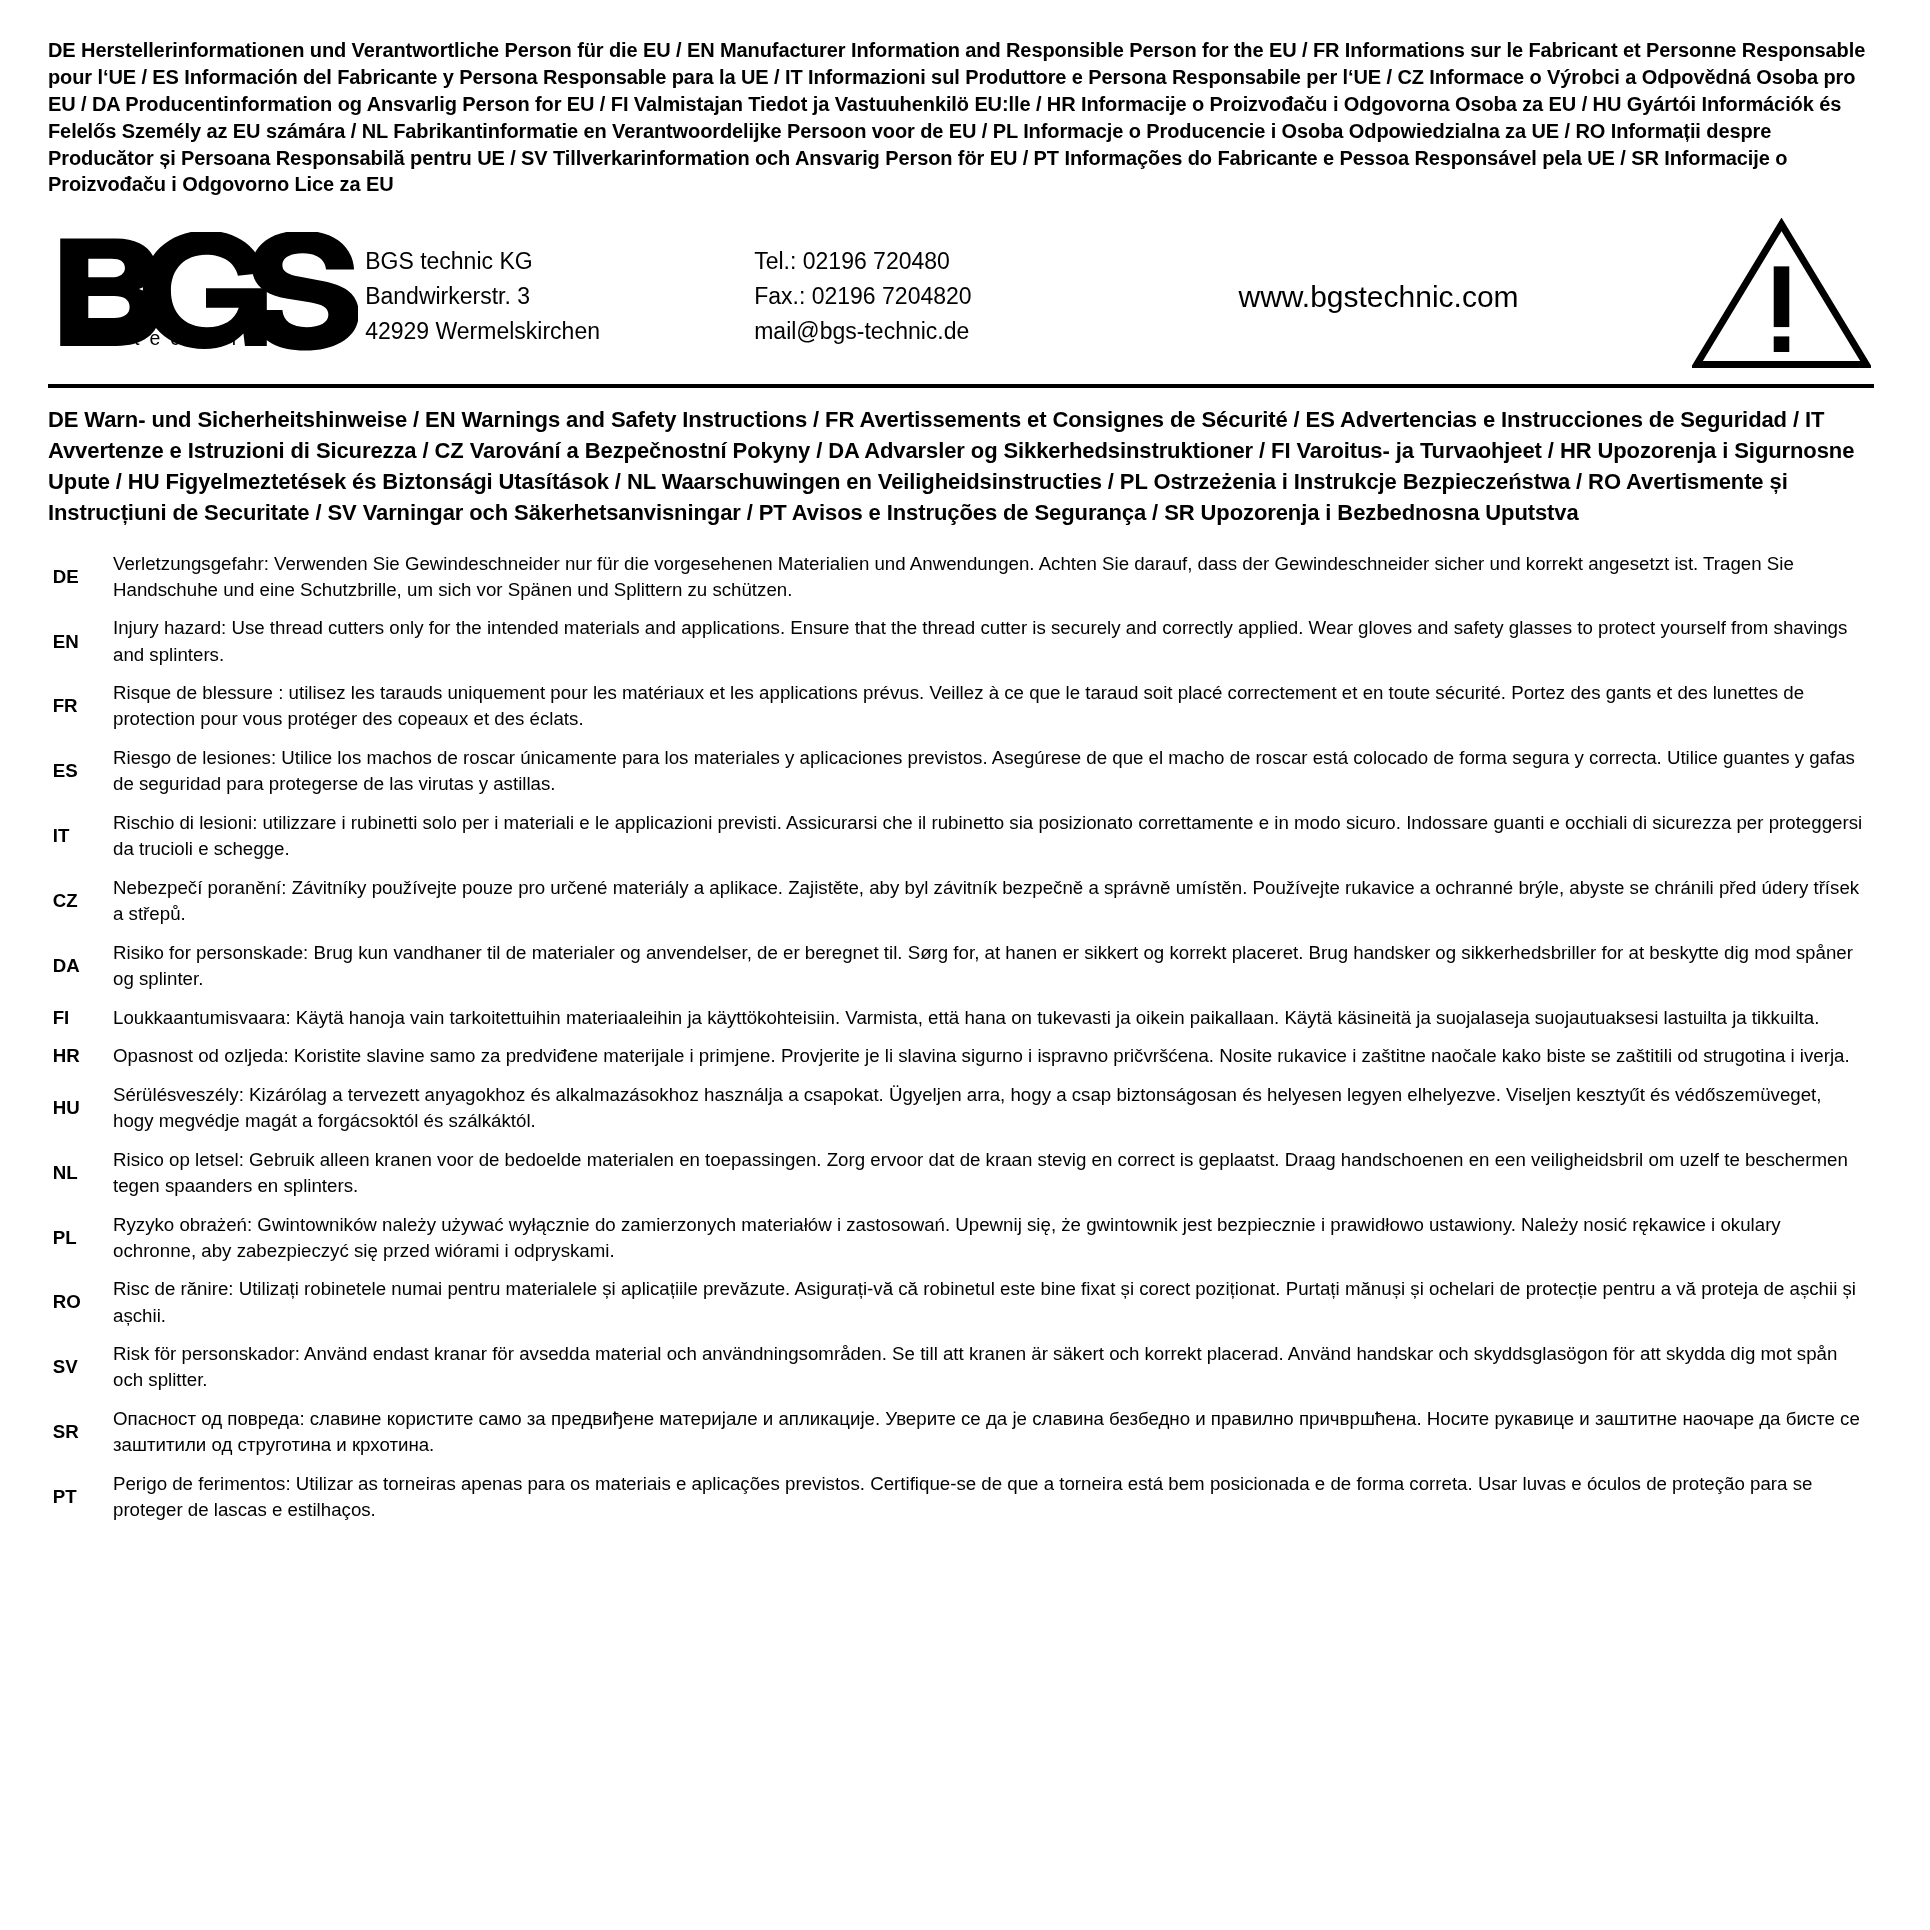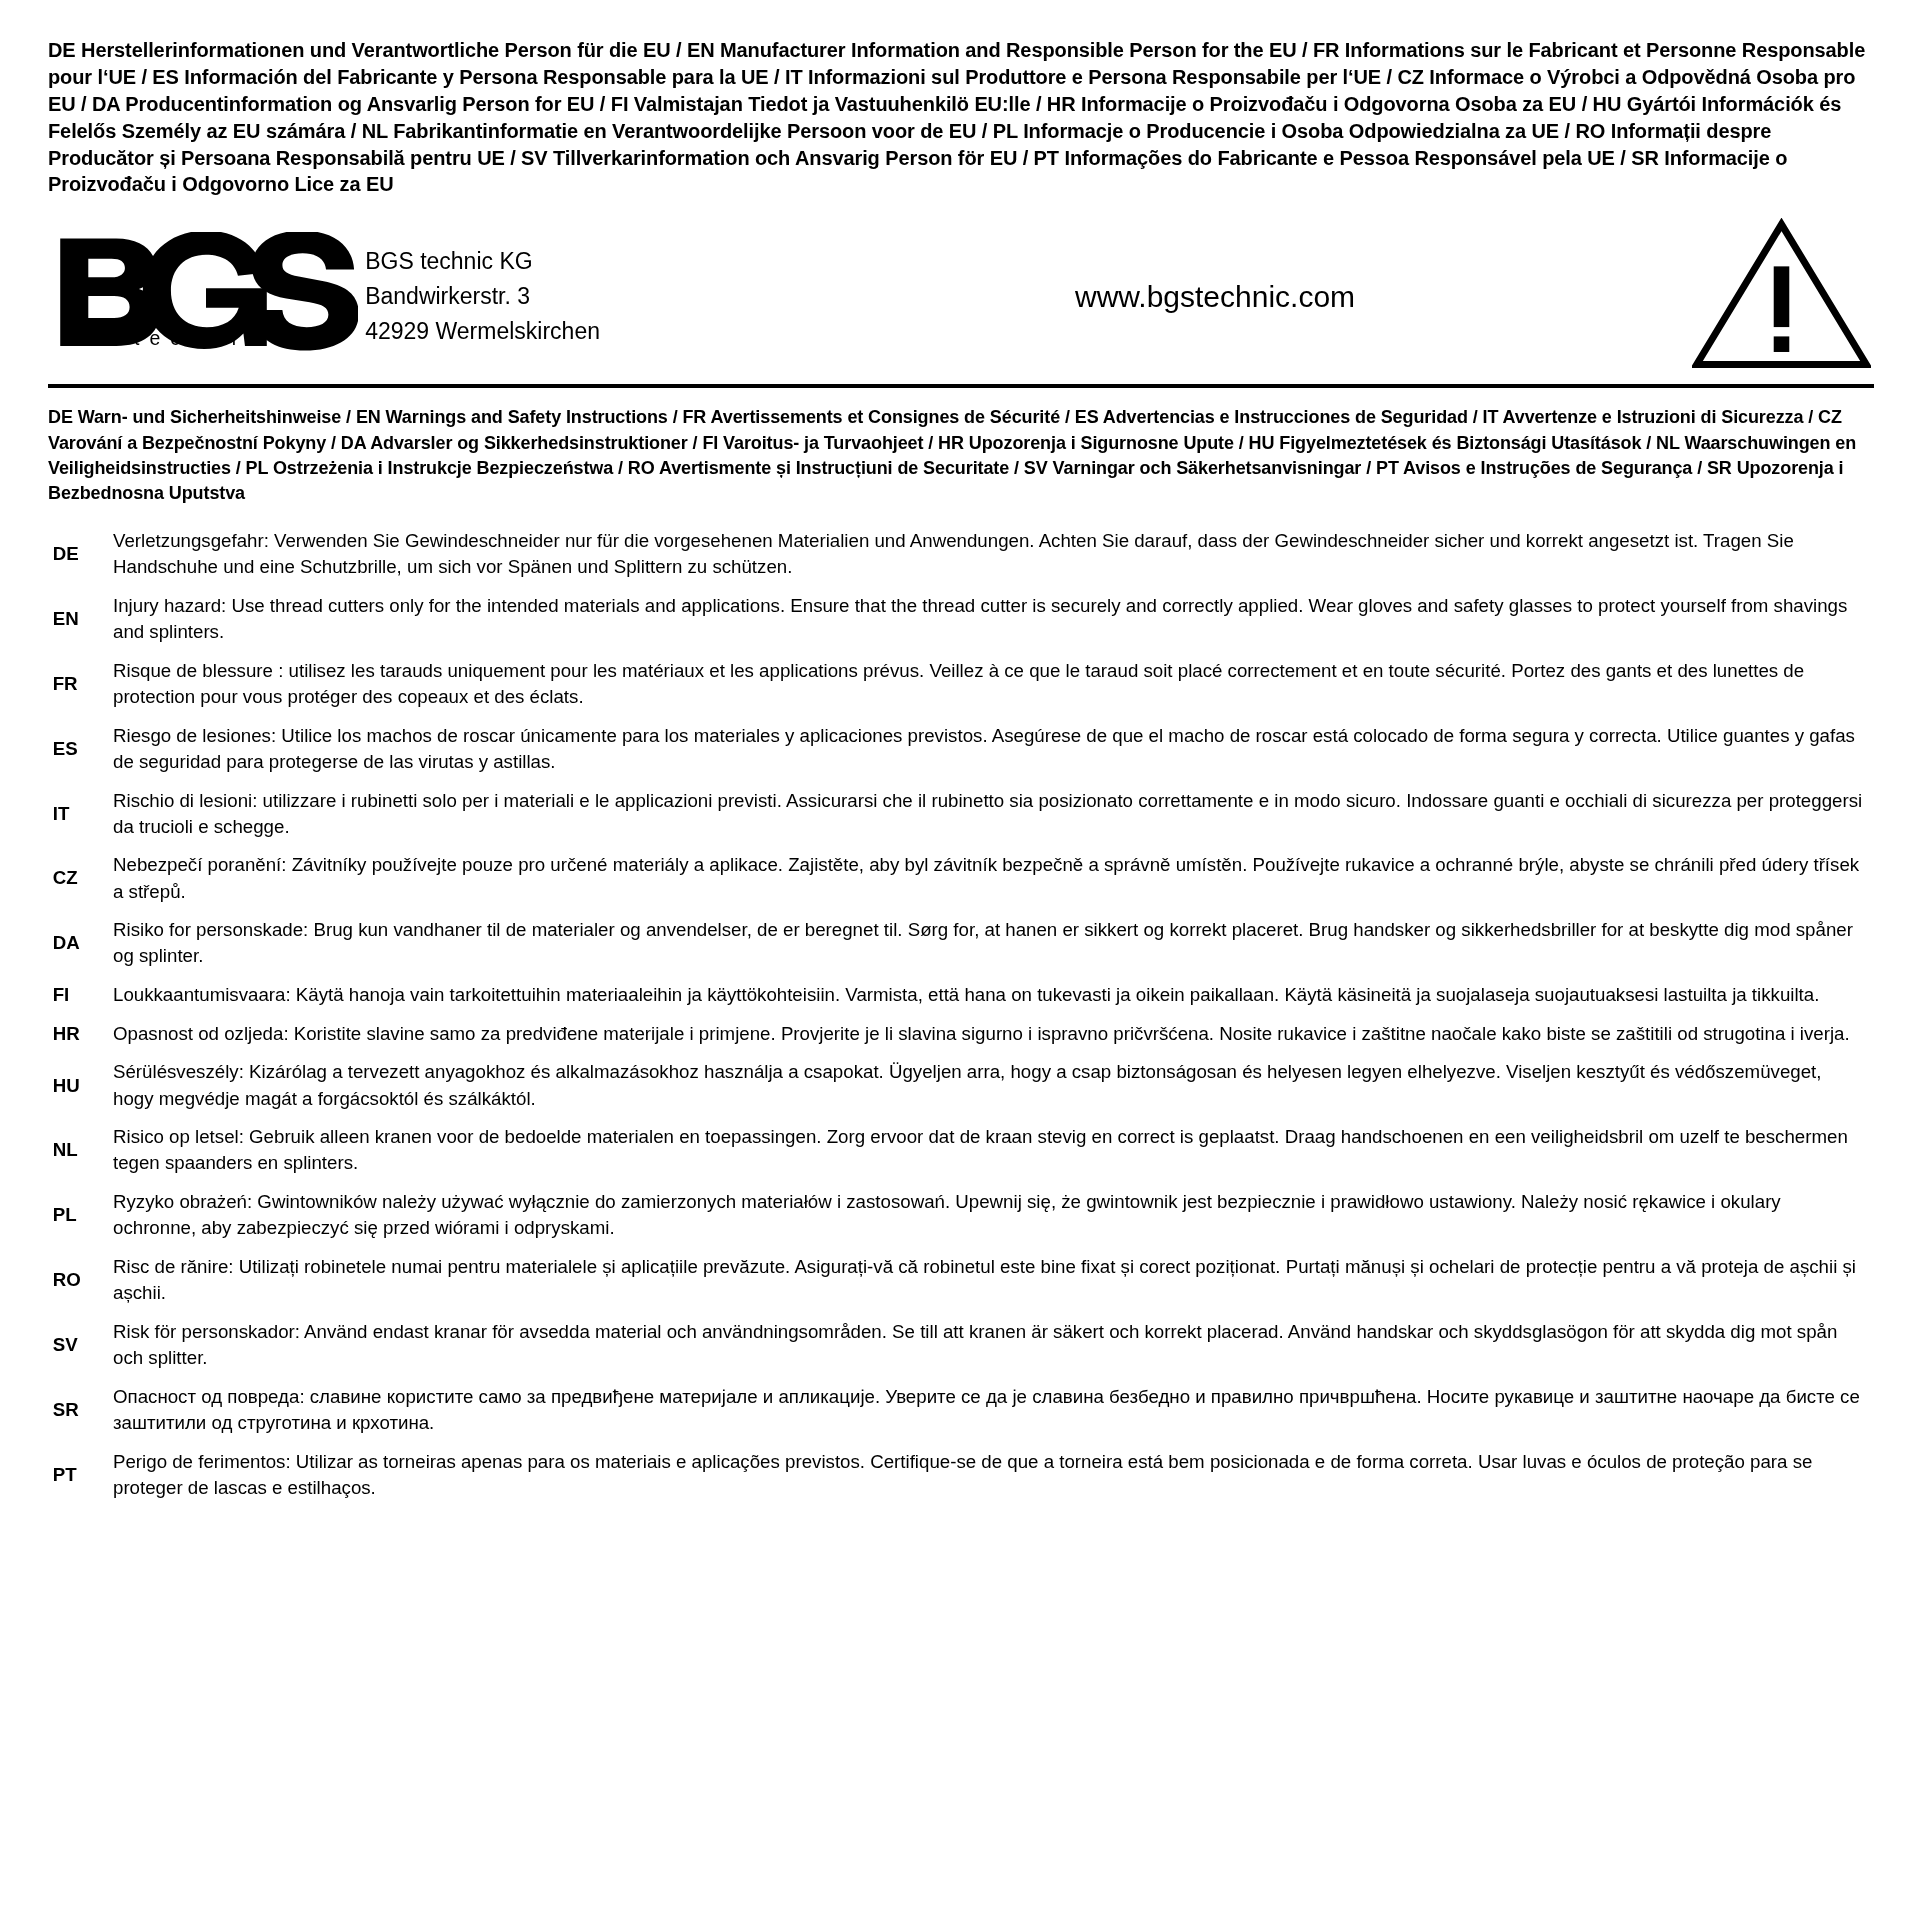--- a/index.html
+++ b/index.html
@@ -71,21 +71,21 @@
   .warn-triangle {
     flex: 0 0 195px;
     display: flex;
     justify-content: flex-end;
     align-items: center;
     padding-right: 3.1px;
   }
 
   
   .warnings-heading {
-    font-size: 18px;
+    font-size: 22px;
     font-weight: bold;
     line-height: 1.40;
     letter-spacing: -0.1px;
     margin: 0 0 22px 0;
     padding-right: 7.8px;
   }
 
   
   .lang-list {
     margin: 0;
@@ -136,20 +136,25 @@
       <div style="position:absolute; left:233px; top:-1.6px; font-size:20px; font-weight:bold;">®</div>
       <div style="position:absolute; left:86px; top:95px; font-size:19.5px; font-weight:normal; letter-spacing:2.3px;">t e c h n i c</div>
     </div>
 
     <div class="addr">
       <div>BGS technic KG</div>
       <div>Bandwirkerstr. 3</div>
       <div>42929 Wermelskirchen</div>
     </div>
 
+    <div class="contact">
+      <div>Tel.: 02196 720480</div>
+      <div>Fax.: 02196 7204820</div>
+      <div>mail@bgs-technic.de</div>
+    </div>
 
     <div class="website">www.bgstechnic.com</div>
 
     <div class="warn-triangle">
       <svg width="179" height="152" viewBox="0 0 230 195" xmlns="http://www.w3.org/2000/svg" aria-hidden="true">
         <polygon points="115,8 224,188 6,188" fill="none" stroke="#000" stroke-width="9" stroke-linejoin="miter"></polygon>
         <rect x="105" y="62" width="20" height="78" fill="#000"></rect>
         <rect x="105" y="152" width="20" height="20" fill="#000"></rect>
       </svg>
     </div>

